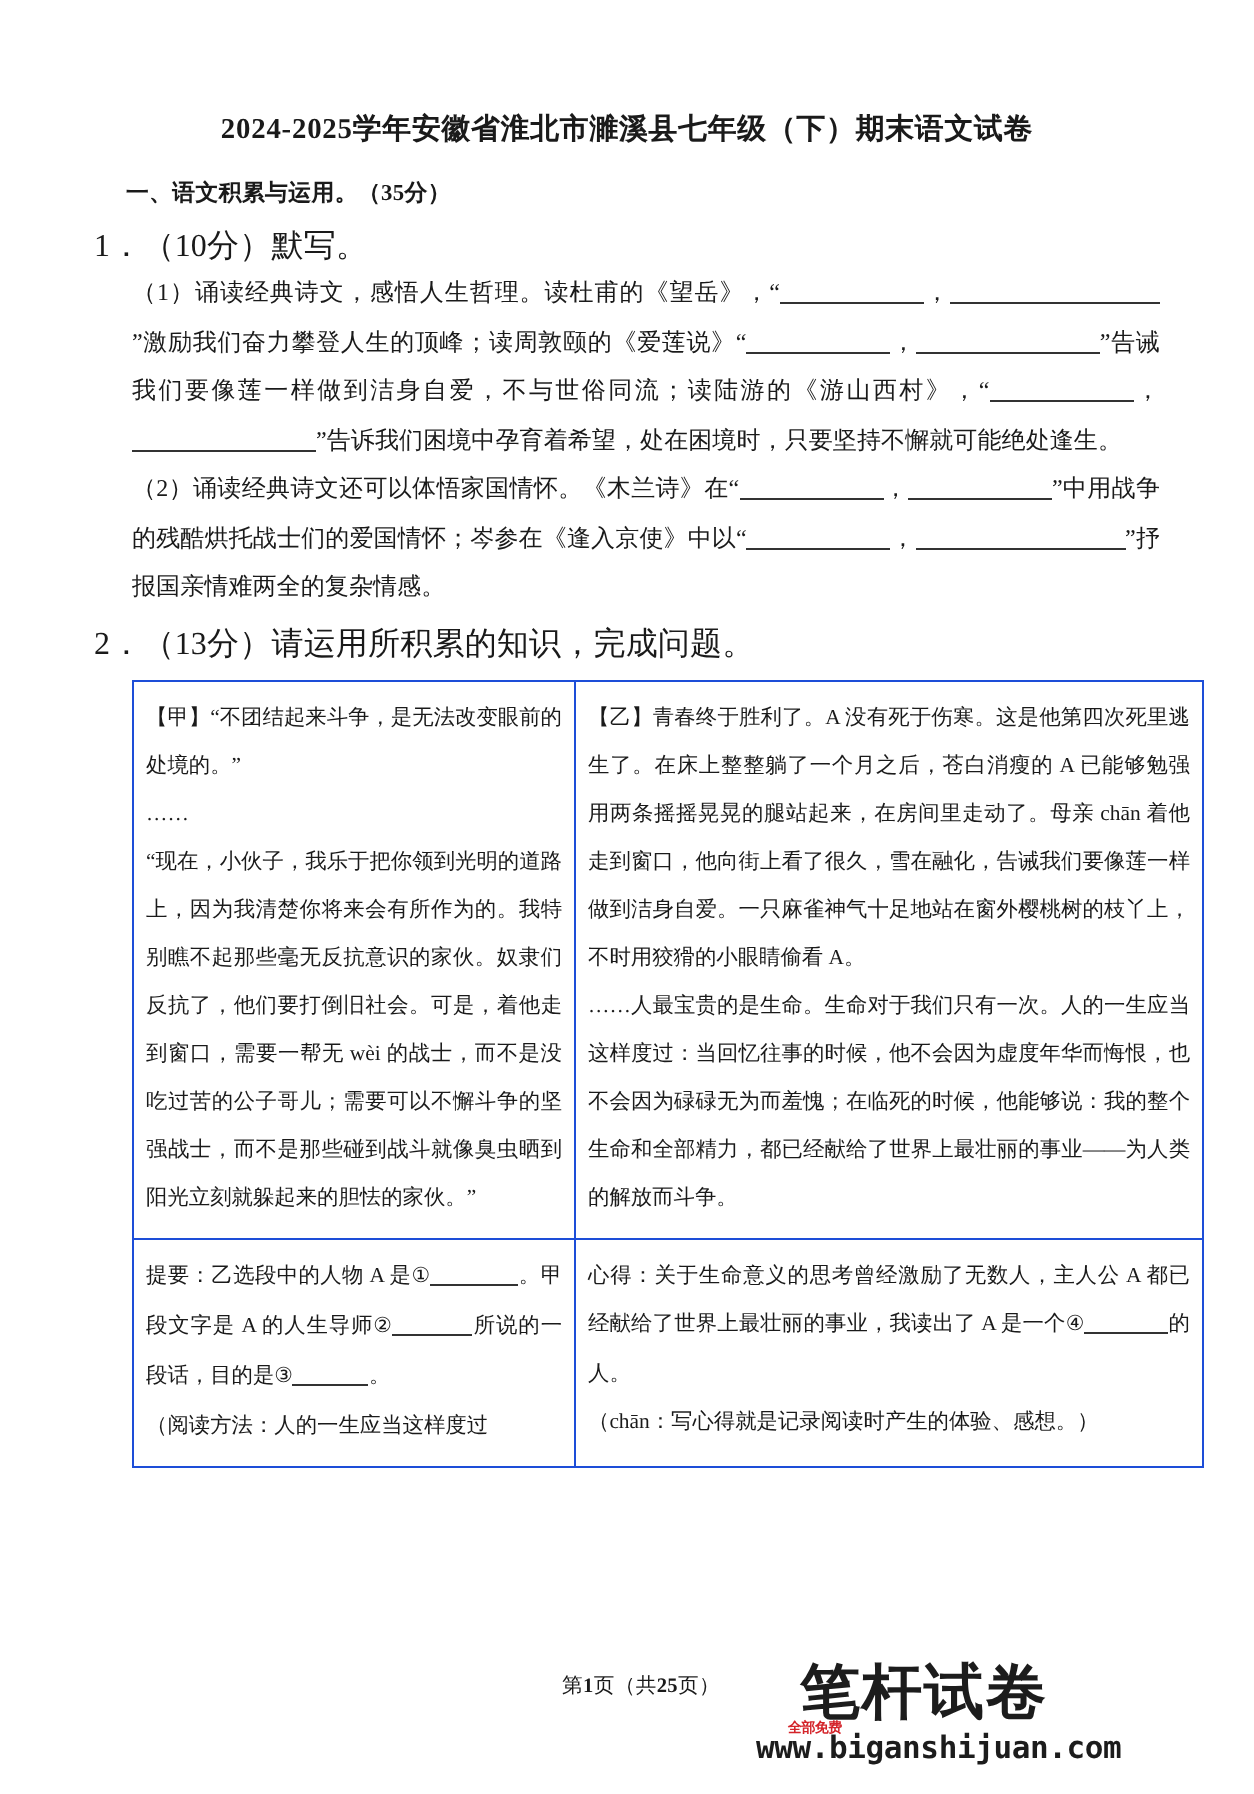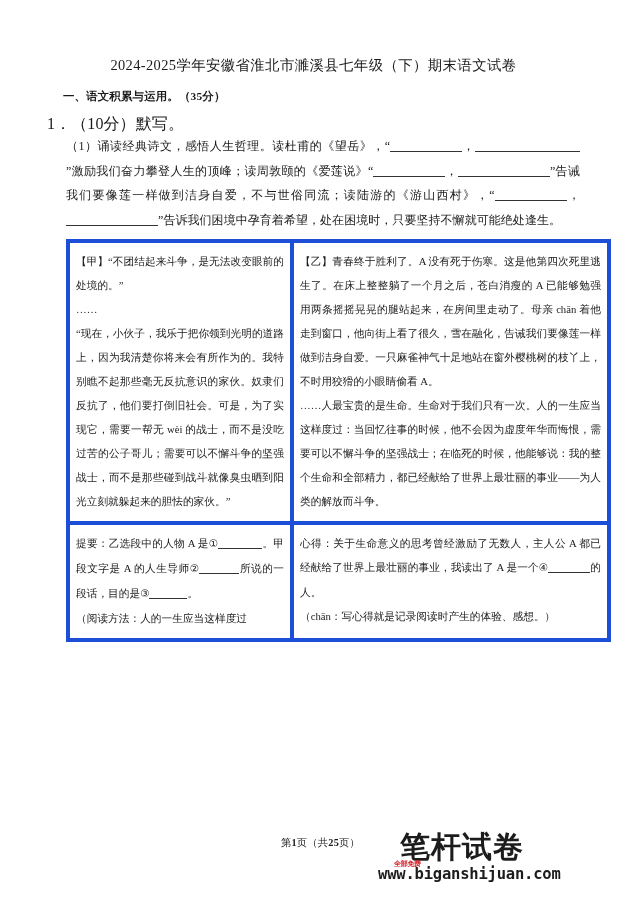--- a/index.html
+++ b/index.html
@@ -24,21 +24,21 @@
   }
   .content {
     position: absolute;
     left: 47px;
     top: 55px;
     width: 533px;
   }
 
   
   .doc-title {
-    font-weight: normal;
+    font-weight: bold;
     font-size: 14.4px;
     text-align: center;
     letter-spacing: 0.4px;
     margin: 0 0 14px 0;
     line-height: 1.4;
     white-space: nowrap;
   }
 
   
   .section-head {
@@ -79,21 +79,21 @@
   .bl-xl { width: 105px; }
 
   
   .excerpt-table {
     border-collapse: collapse;
     width: 509px;
     margin: 7px 0 0 19px;
     table-layout: fixed;
   }
   .excerpt-table td {
-    border: 4px solid #1d4ed8;
+    border: 1px solid #1d4ed8;
     vertical-align: top;
     padding: 6px 6px 8px 6px;
     font-size: 10.7px;
     line-height: 24px;
     text-align: justify;
     text-justify: inter-ideograph;
   }
   .col-left  { width: 208px; }
   .col-right { width: 301px; }
   .cell-p { margin: 0; }
@@ -185,35 +185,41 @@
 
     <div class="q-block">
       <p class="q-line">
         <span class="q-num">1</span><span>．</span><span>（10分）</span><span>默写。</span>
       </p>
 
       <p class="q-body">
         <span>（1）</span><span>诵读经典诗文，感悟人生哲理。读杜甫的《望岳》，“</span><span class="blank bl-md"></span><span>，</span><span class="blank bl-xl"></span><span>”激励我们奋力攀登人生的顶峰；读周敦颐的《爱莲说》“</span><span class="blank bl-md"></span><span>，</span><span class="blank bl-lg"></span><span>”告诫我们要像莲一样做到洁身自爱，不与世俗同流；读陆游的《游山西村》，“</span><span class="blank bl-md"></span><span>，</span><span class="blank bl-lg"></span><span>”告诉我们困境中孕育着希望，处在困境时，只要坚持不懈就可能绝处逢生。</span>
       </p>
 
+      <p class="q-body">
+        <span>（2）</span><span>诵读经典诗文还可以体悟家国情怀。《木兰诗》在“</span><span class="blank bl-md"></span><span>，</span><span class="blank bl-md"></span><span>”中用战争的残酷烘托战士们的爱国情怀；岑参在《逢入京使》中以“</span><span class="blank bl-md"></span><span>，</span><span class="blank bl-xl"></span><span>”抒报国亲情难两全的复杂情感。</span>
+      </p>
     </div>
 
     <div class="q-block">
+      <p class="q-line">
+        <span class="q-num">2</span><span>．</span><span>（13分）</span><span>请运用所积累的知识，完成问题。</span>
+      </p>
 
       <table class="excerpt-table">
         <tbody>
             <tr>
           <td class="col-left">
             <p class="cell-p">【甲】“不团结起来斗争，是无法改变眼前的处境的。”</p>
             <p class="cell-p">……</p>
-            <p class="cell-p">“现在，小伙子，我乐于把你领到光明的道路上，因为我清楚你将来会有所作为的。我特别瞧不起那些毫无反抗意识的家伙。奴隶们反抗了，他们要打倒旧社会。可是，为了实现它，需要一帮无 wèi 的战士，而不是没吃过苦的公子哥儿；需要可以不懈斗争的坚强战士，而不是那些碰到战斗就像臭虫晒到阳光立刻就躲起来的胆怯的家伙。”</p>
+            <p class="cell-p">“现在，小伙子，我乐于把你领到光明的道路上，因为我清楚你将来会有所作为的。我特别瞧不起那些毫无反抗意识的家伙。奴隶们反抗了，他们要打倒旧社会。可是，着他走到窗口，需要一帮无 wèi 的战士，而不是没吃过苦的公子哥儿；需要可以不懈斗争的坚强战士，而不是那些碰到战斗就像臭虫晒到阳光立刻就躲起来的胆怯的家伙。”</p>
           </td>
           <td class="col-right">
             <p class="cell-p">【乙】青春终于胜利了。A 没有死于伤寒。这是他第四次死里逃生了。在床上整整躺了一个月之后，苍白消瘦的 A 已能够勉强用两条摇摇晃晃的腿站起来，在房间里走动了。母亲 chān 着他走到窗口，他向街上看了很久，雪在融化，告诫我们要像莲一样做到洁身自爱。一只麻雀神气十足地站在窗外樱桃树的枝丫上，不时用狡猾的小眼睛偷看 A。</p>
-            <p class="cell-p">……人最宝贵的是生命。生命对于我们只有一次。人的一生应当这样度过：当回忆往事的时候，他不会因为虚度年华而悔恨，需要可以不懈斗争的坚强战士；在临死的时候，他能够说：我的整个生命和全部精力，都已经献给了世界上最壮丽的事业——为人类的解放而斗争。</p>
+            <p class="cell-p">……人最宝贵的是生命。生命对于我们只有一次。人的一生应当这样度过：当回忆往事的时候，他不会因为虚度年华而悔恨，也不会因为碌碌无为而羞愧；在临死的时候，他能够说：我的整个生命和全部精力，都已经献给了世界上最壮丽的事业——为人类的解放而斗争。</p>
           </td>
         </tr>
         <tr>
           <td class="col-left">
             <p class="cell-p"><span>提要：乙选段中的人物 A 是</span><span class="circ">①</span><span class="cell-blank cb-1"></span><span>。甲段文字是 A 的人生导师</span><span class="circ">②</span><span class="cell-blank cb-2"></span><span>所说的一段话，目的是</span><span class="circ">③</span><span class="cell-blank cb-3"></span><span>。</span></p>
             <p class="cell-p">（阅读方法：人的一生应当这样度过</p>
           </td>
           <td class="col-right">
             <p class="cell-p"><span>心得：关于生命意义的思考曾经激励了无数人，主人公 A 都已经献给了世界上最壮丽的事业，我读出了 A 是一个</span><span class="circ">④</span><span class="cell-blank cb-4"></span><span>的人。</span></p>
             <p class="cell-p">（chān：写心得就是记录阅读时产生的体验、感想。）</p>

